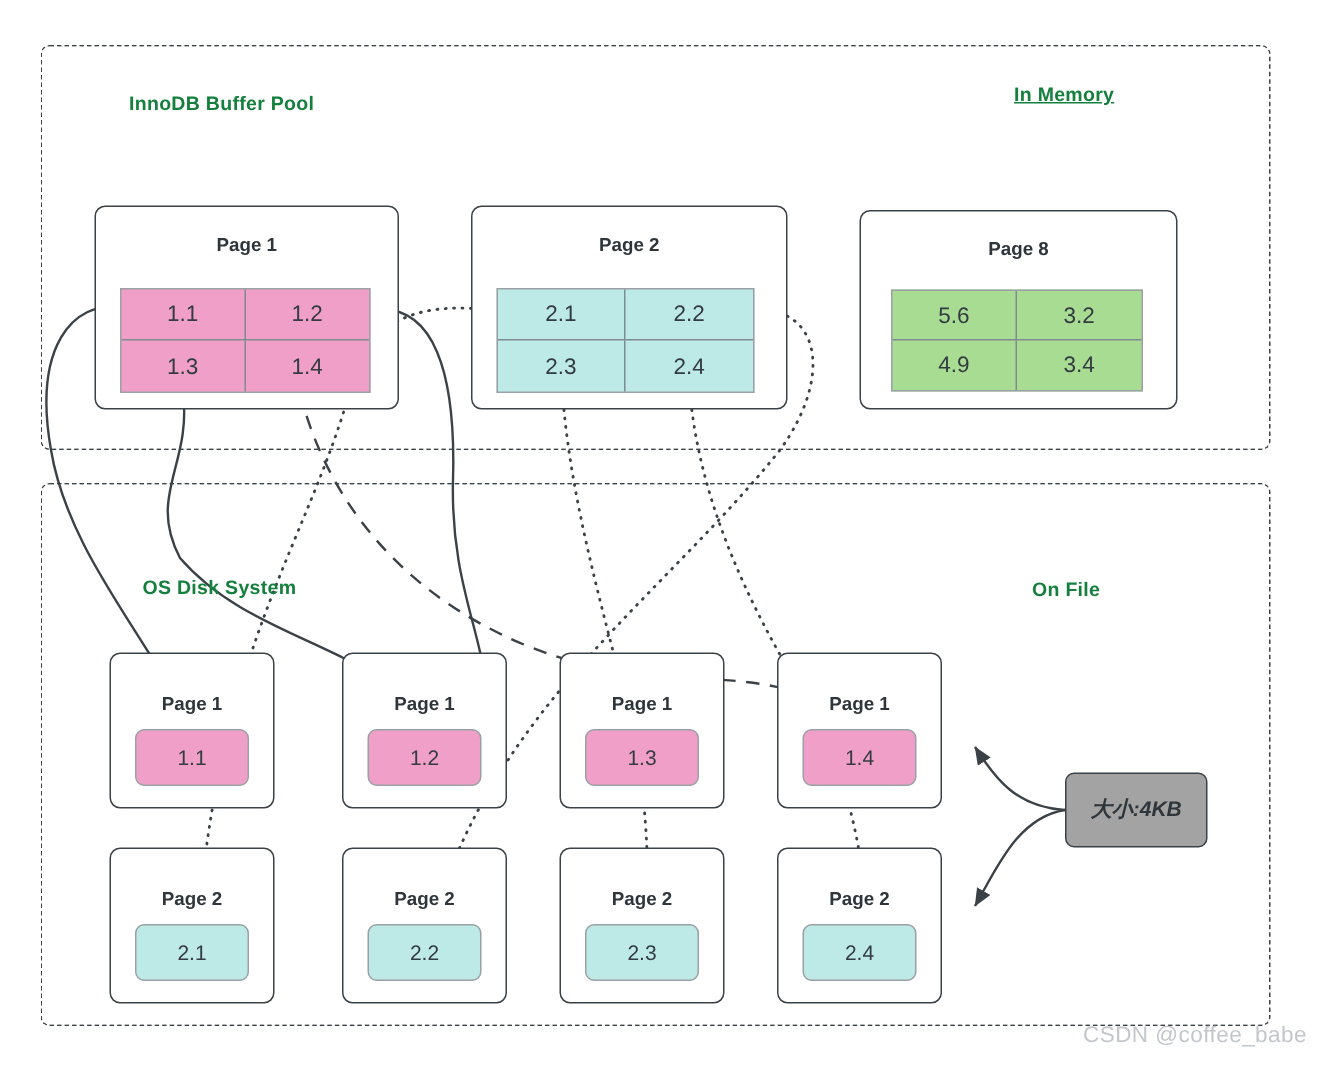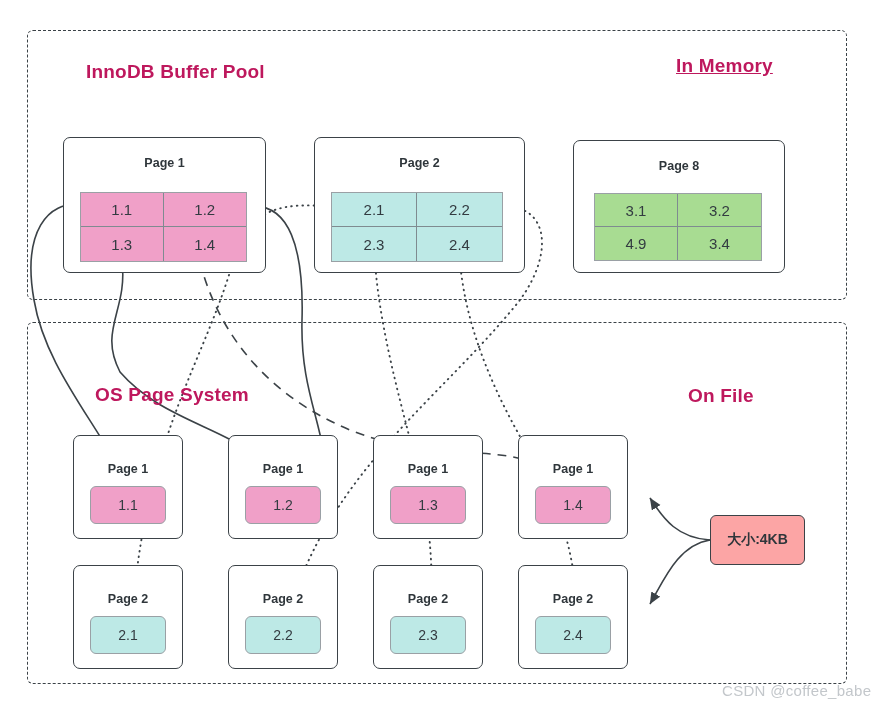--- a/index.html
+++ b/index.html
@@ -27,23 +27,23 @@
   }
   .zone {
     position: absolute;
     border: 1.6px dashed #3b4247;
     border-radius: 6px;
     box-sizing: border-box;
     background: transparent;
   }
   .zone-label {
     position: absolute;
-    font-size: 19px;
-    font-weight: bold;
-    color: #be185d;
+    font-size: 13px;
+    font-weight: bold;
+    color: #15803d;
     letter-spacing: .2px;
     white-space: nowrap;
   }
   .mem-page {
     position: absolute;
     border: 1.7px solid #3b4247;
     border-radius: 7px;
     box-sizing: border-box;
     background: #ffffff;
   }
@@ -110,27 +110,28 @@
     justify-content: center;
     font-size: 14px;
     color: #333b41;
     box-sizing: border-box;
   }
   .size-box {
     position: absolute;
     border: 1.6px solid #3b4247;
     border-radius: 6px;
     box-sizing: border-box;
-    background: #fca5a5;
+    background: #a3a3a3;
     display: flex;
     align-items: center;
     justify-content: center;
     font-size: 14px;
     font-weight: bold;
     color: #2f363b;
+    font-style: italic;
   }
   .watermark {
     position: absolute;
     font-size: 15px;
     color: #c3c7cb;
     white-space: nowrap;
     letter-spacing: .3px;
   }
 </style>
 </head>
@@ -173,21 +174,21 @@
       <path d="M710,540 C678,545 664,580 650,604" marker-end="url(#ah)"></path>
     </g>
   </svg>
 
   <div class="zone" style="left:27px; top:30px; width:820px; height:270px;"></div>
   <div class="zone-label" style="left:676px; top:55px;text-decoration:underline;">In Memory</div>
   <div class="zone-label" style="left:86px; top:61px;">InnoDB Buffer Pool</div>
 
   <div class="zone" style="left:27px; top:322px; width:820px; height:362px;"></div>
   <div class="zone-label" style="left:688px; top:385px;">On File</div>
-  <div class="zone-label" style="left:95px; top:384px;">OS Page System</div>
+  <div class="zone-label" style="left:95px; top:384px;">OS Disk System</div>
 
   <div class="mem-page" style="left:63px; top:137px; width:203px; height:136px;">
     <div class="mem-page-title">Page 1</div>
   </div>
   <div class="cellgrid" style="left:80px; top:192px; width:167px; height:70px; background:#f0a0c8;">
     <div class="cell">1.1</div>
     <div class="cell">1.2</div>
     <div class="cell">1.3</div>
     <div class="cell">1.4</div>
   </div>
@@ -199,21 +200,21 @@
     <div class="cell">2.1</div>
     <div class="cell">2.2</div>
     <div class="cell">2.3</div>
     <div class="cell">2.4</div>
   </div>
 
   <div class="mem-page" style="left:573px; top:140px; width:212px; height:133px;">
     <div class="mem-page-title">Page 8</div>
   </div>
   <div class="cellgrid" style="left:594px; top:193px; width:168px; height:68px; background:#a8dc92;">
-    <div class="cell">3.1</div>
+    <div class="cell">5.6</div>
     <div class="cell">3.2</div>
     <div class="cell">4.9</div>
     <div class="cell">3.4</div>
   </div>
 
   <div class="disk-page" style="left:73px; top:435px; width:110px; height:104px;">
     <div class="disk-page-title">Page 1</div>
     <div class="disk-chip" style="background:#f0a0c8;">1.1</div>
   </div>
   <div class="disk-page" style="left:73px; top:565px; width:110px; height:104px;">

